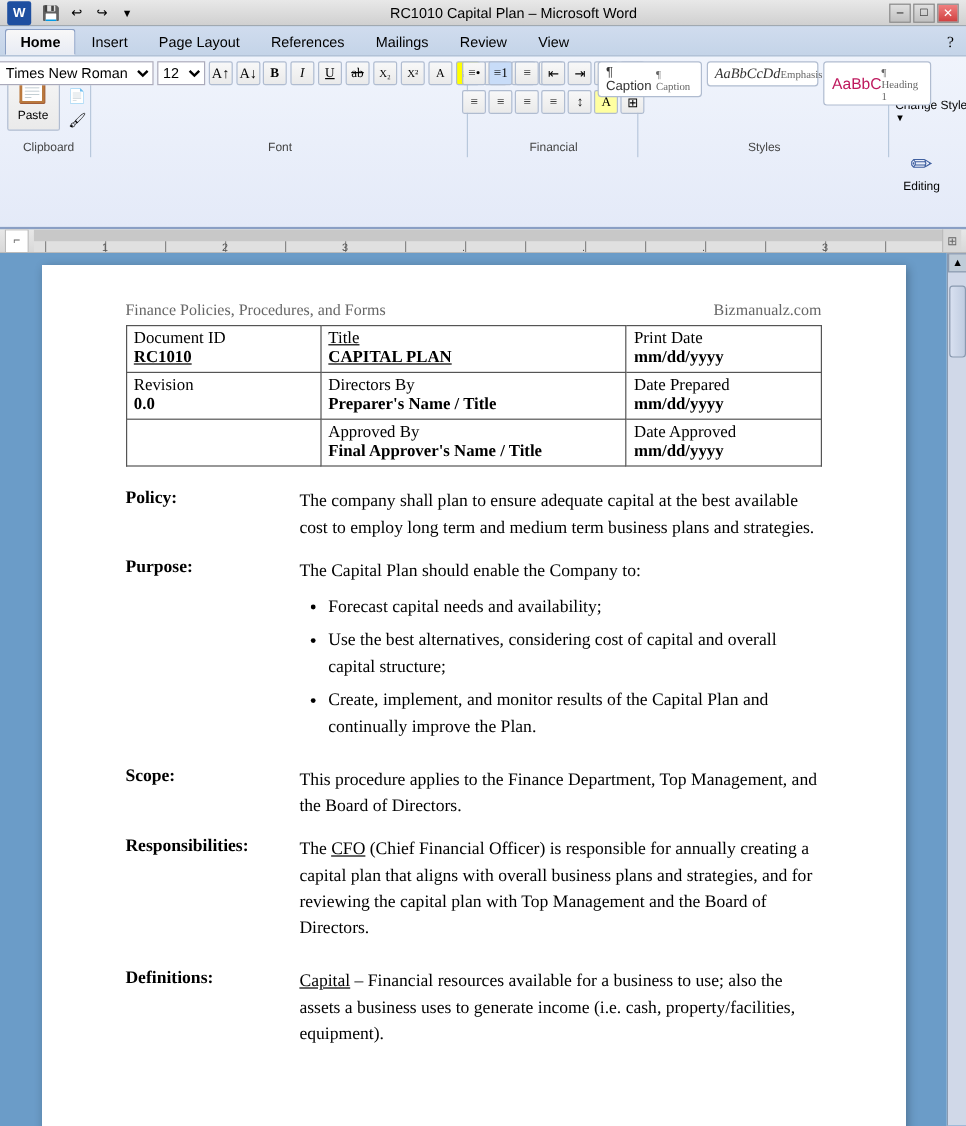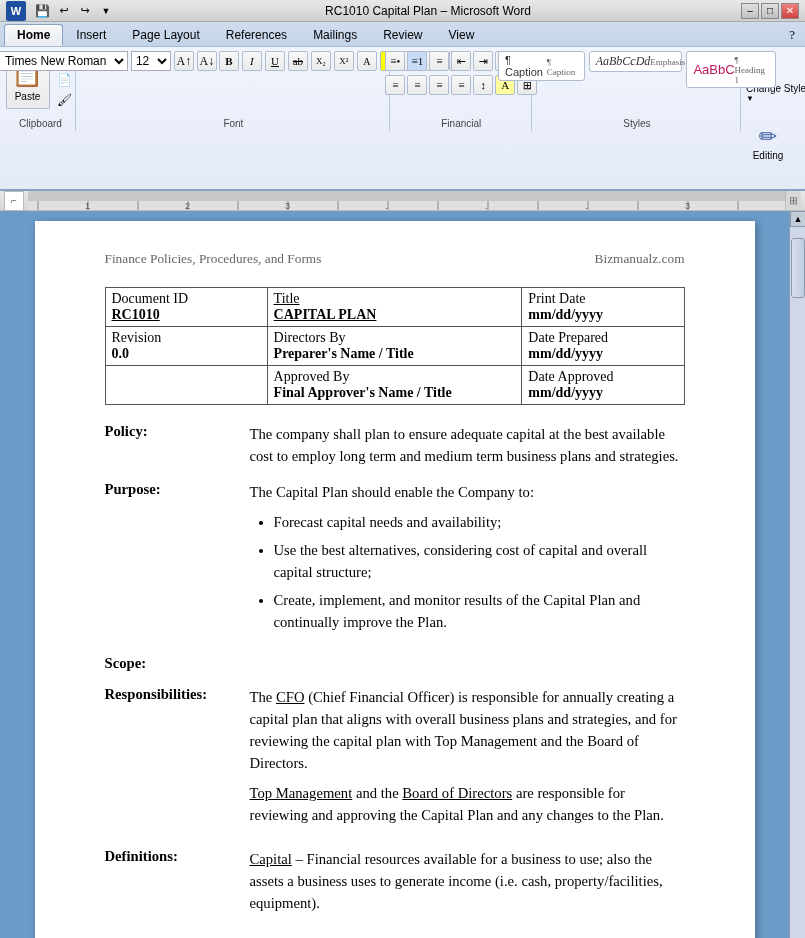--- a/index.html
+++ b/index.html
@@ -177,21 +177,21 @@
       box-shadow: 2px 2px 8px rgba(0,0,0,0.3);
       font-family: 'Times New Roman', serif;
       font-size: 11.5pt;
       position: relative;
     }
     .doc-header {
       display: flex;
       justify-content: space-between;
       font-size: 10pt;
       color: #666;
-      margin-bottom: 16px;
+      margin-bottom: 0;
       padding-bottom: 4px;
     }
 
     
     .doc-table {
       width: 100%;
       border-collapse: collapse;
       margin-bottom: 18px;
       font-size: 10.5pt;
     }
@@ -446,31 +446,29 @@
           <ul class="bullet-list">
             <li>Forecast capital needs and availability;</li>
             <li>Use the best alternatives, considering cost of capital and overall capital structure;</li>
             <li>Create, implement, and monitor results of the Capital Plan and continually improve the Plan.</li>
           </ul>
         </div>
       </div>
 
       <div class="section">
         <div class="section-label">Scope:</div>
+        <div class="section-content">This procedure applies to the Finance Department, Top Management, and the Board of Directors.</div>
       </div>
 
       <div class="section">
         <div class="section-label">Responsibilities:</div>
         <div class="section-content">
           <p>
             <span>The </span><span class="underline-text">CFO</span><span> (Chief Financial Officer) is responsible for annually creating a capital plan that aligns with overall business plans and strategies, and for reviewing the capital plan with Top Management and the Board of Directors.</span>
           </p>
-          <p>
-            <span class="underline-text">Top Management</span><span> and the </span><span class="underline-text">Board of Directors</span><span> are responsible for reviewing and approving the Capital Plan and any changes to the Plan.</span>
-          </p>
         </div>
       </div>
 
       <div class="section">
         <div class="section-label">Definitions:</div>
         <div class="section-content">
           <p>
             <span class="underline-text">Capital</span><span> – Financial resources available for a business to use; also the assets a business uses to generate income (i.e. cash, property/facilities, equipment).</span>
           </p>
 

